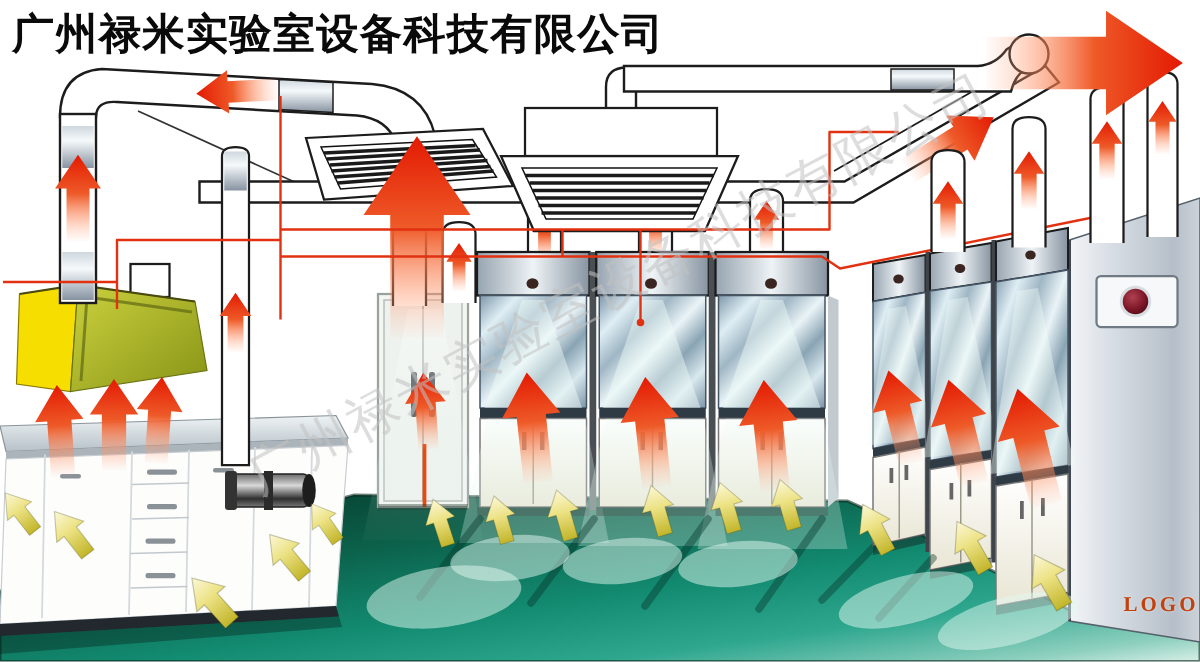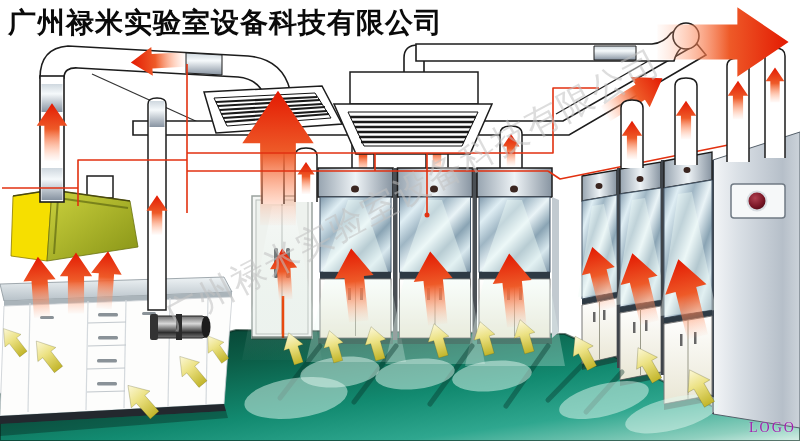--- a/index.html
+++ b/index.html
@@ -4,22 +4,22 @@
 <style>
   html,body{margin:0;padding:0;background:#888;}
   .stage{position:relative;width:800px;height:441px;background:#ffffff;overflow:hidden;
          font-family:"Liberation Sans",sans-serif;}
   .stage svg{position:absolute;left:0;top:0;}
   .title{position:absolute;left:8px;top:4px;font-size:28px;font-weight:bold;color:#0a0a0a;
          letter-spacing:1px;white-space:nowrap;z-index:30;}
   .watermark{position:absolute;left:168px;top:296px;font-size:35px;color:#c2c2c2;opacity:.55;
          letter-spacing:2px;transform:rotate(-28deg);transform-origin:0 50%;white-space:nowrap;
          z-index:25;pointer-events:none;}
-  .logo{position:absolute;left:749px;top:420px;font-family:"Liberation Serif",serif;font-size:14px;
-         letter-spacing:2px;color:#a21caf;z-index:26;text-shadow:0 0 2px rgba(255,255,255,.45);}
+  .logo{position:absolute;left:749px;top:396px;font-family:"Liberation Serif",serif;font-size:14px;
+         letter-spacing:2px;color:#c2410c;z-index:26;text-shadow:0 0 2px rgba(255,255,255,.45);font-weight:bold;}
 </style>
 </head>
 <body>
 
 <div class="stage">
 
 <svg width="800" height="441" viewBox="0 0 800 441">
   <defs>
     <linearGradient id="gMetalV" x1="0" y1="0" x2="0" y2="1">
       <stop offset="0" stop-color="#cfd8df"></stop>

